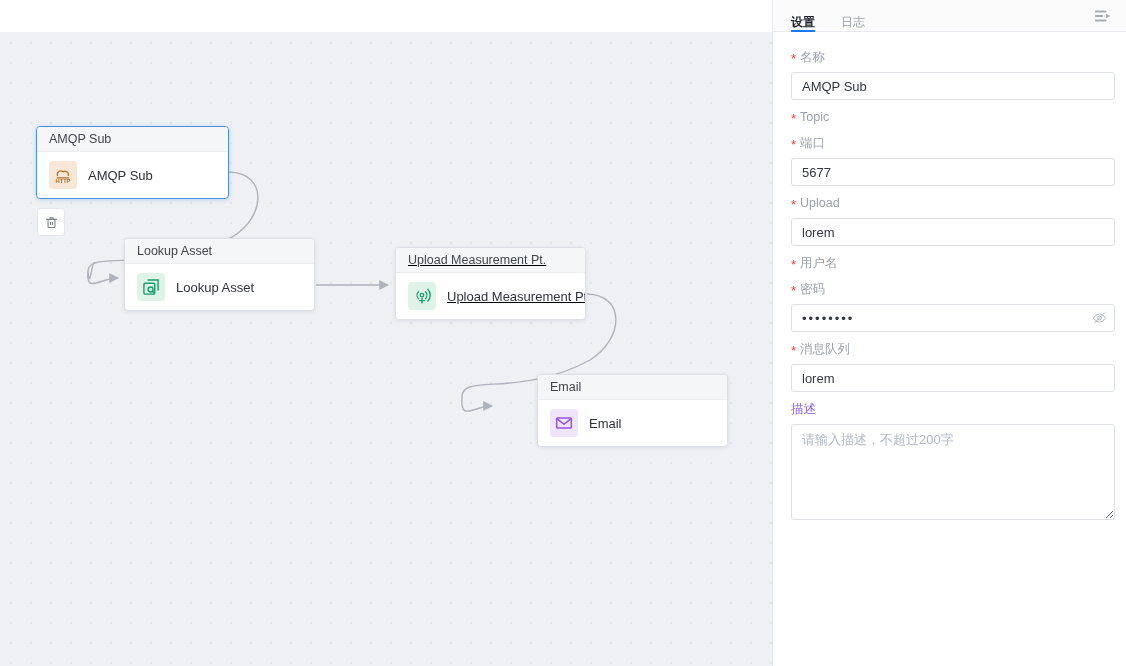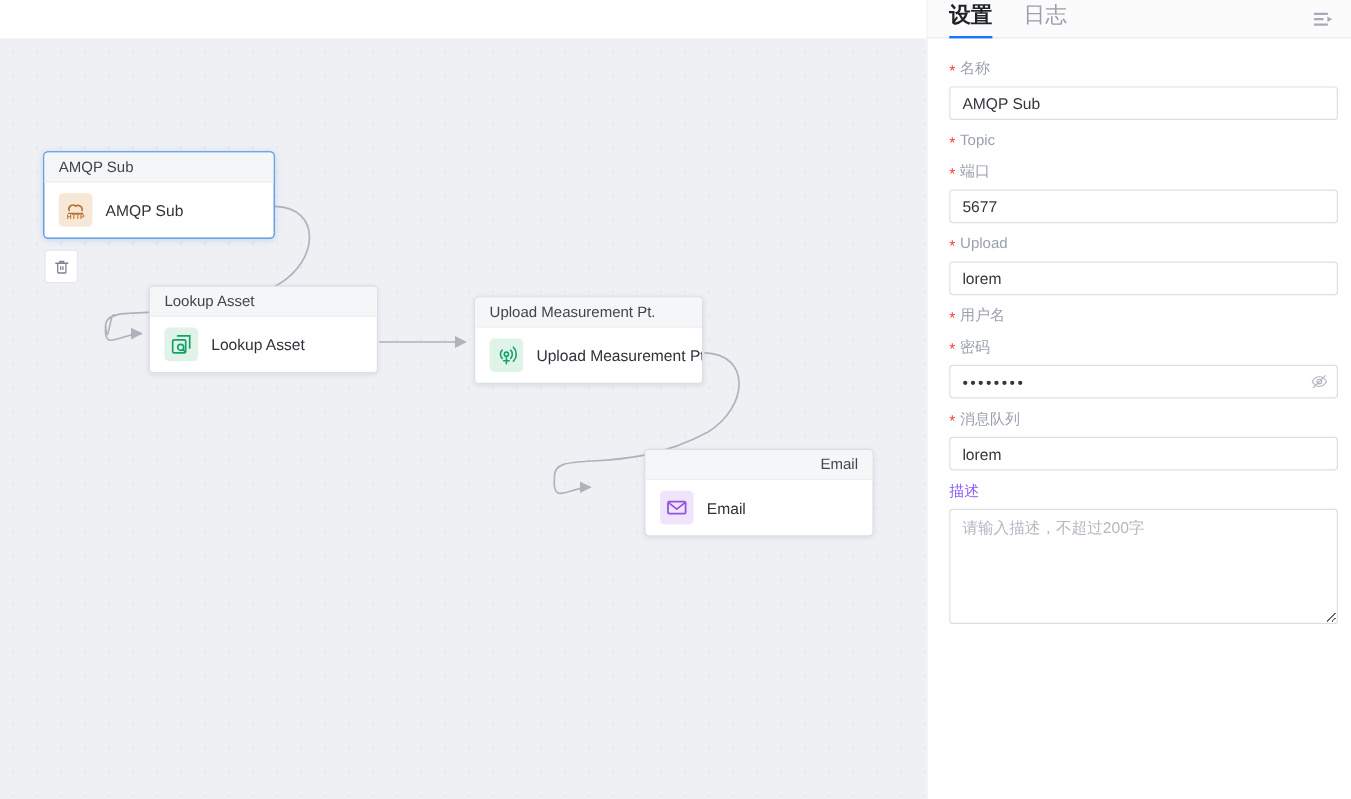--- a/index.html
+++ b/index.html
@@ -92,22 +92,22 @@
   #tabs {
     height: 32px;
     border-bottom: 1px solid #e8eaef;
     display: flex;
     align-items: stretch;
     padding: 0 14px 0 18px;
     position: relative;
     background: #fbfbfc;
   }
   .tab {
-    display: flex; align-items: flex-start;
-    font-size: 18px;
+    display: flex; align-items: flex-end;
+    font-size: 12px;
     color: #9aa0ab;
     margin-right: 26px;
     cursor: pointer;
     position: relative;
   }
   .tab.active { color: #1f2328; font-weight: 600; }
   .tab.active::after {
     content: "";
     position: absolute;
     left: 0; right: 0; bottom: -1px;
@@ -229,38 +229,38 @@
             <path d="M8.5 3.5 h12 v12" stroke-linecap="round"></path>
             <rect x="3.5" y="7.5" width="13" height="13" rx="1.4"></rect>
             <circle cx="11.5" cy="15" r="3"></circle>
             <line x1="13.8" y1="17.3" x2="16" y2="19.5" stroke-linecap="round"></line>
           </svg>
         </span>
         <span class="node-label">Lookup Asset</span>
       </div>
     </div>
 
-    <div class="node" style="left:395px; top:247px; width:191px;">
+    <div class="node" style="left:395px; top:247px; width:191px;text-decoration:underline;">
       <div class="node-header">Upload Measurement Pt.</div>
       <div class="node-body">
         <span class="node-icon" style="background:#dff3e9;">
           <svg width="20" height="20" viewBox="0 0 24 24" fill="none" stroke="#16a06a" stroke-width="1.6">
             <circle cx="12" cy="11" r="2.1"></circle>
             <path d="M16.2 6.8 a6 6 0 0 1 0 8.4" stroke-linecap="round"></path>
             <path d="M19 4 a10 10 0 0 1 0 14" stroke-linecap="round"></path>
             <path d="M7.8 15.2 a6 6 0 0 1 0 -8.4" stroke-linecap="round"></path>
             <line x1="12" y1="14.5" x2="12" y2="20.5" stroke-linecap="round"></line>
             <line x1="9.2" y1="17.6" x2="14.8" y2="17.6" stroke-linecap="round"></line>
           </svg>
         </span>
         <span class="node-label">Upload Measurement Pt.</span>
       </div>
     </div>
 
-    <div class="node" style="left:537px; top:374px; width:191px;text-align:right;">
+    <div class="node" style="left:537px; top:374px; width:191px;">
       <div class="node-header">Email</div>
       <div class="node-body">
         <span class="node-icon" style="background:#f0e4fb;">
           <svg width="20" height="20" viewBox="0 0 24 24" fill="none" stroke="#9254de" stroke-width="1.8">
             <rect x="3.2" y="6" width="17.6" height="12" rx="1.3"></rect>
             <path d="M3.8 7 L12 13.5 L20.2 7" stroke-linecap="round" stroke-linejoin="round"></path>
           </svg>
         </span>
         <span class="node-label">Email</span>
       </div>

